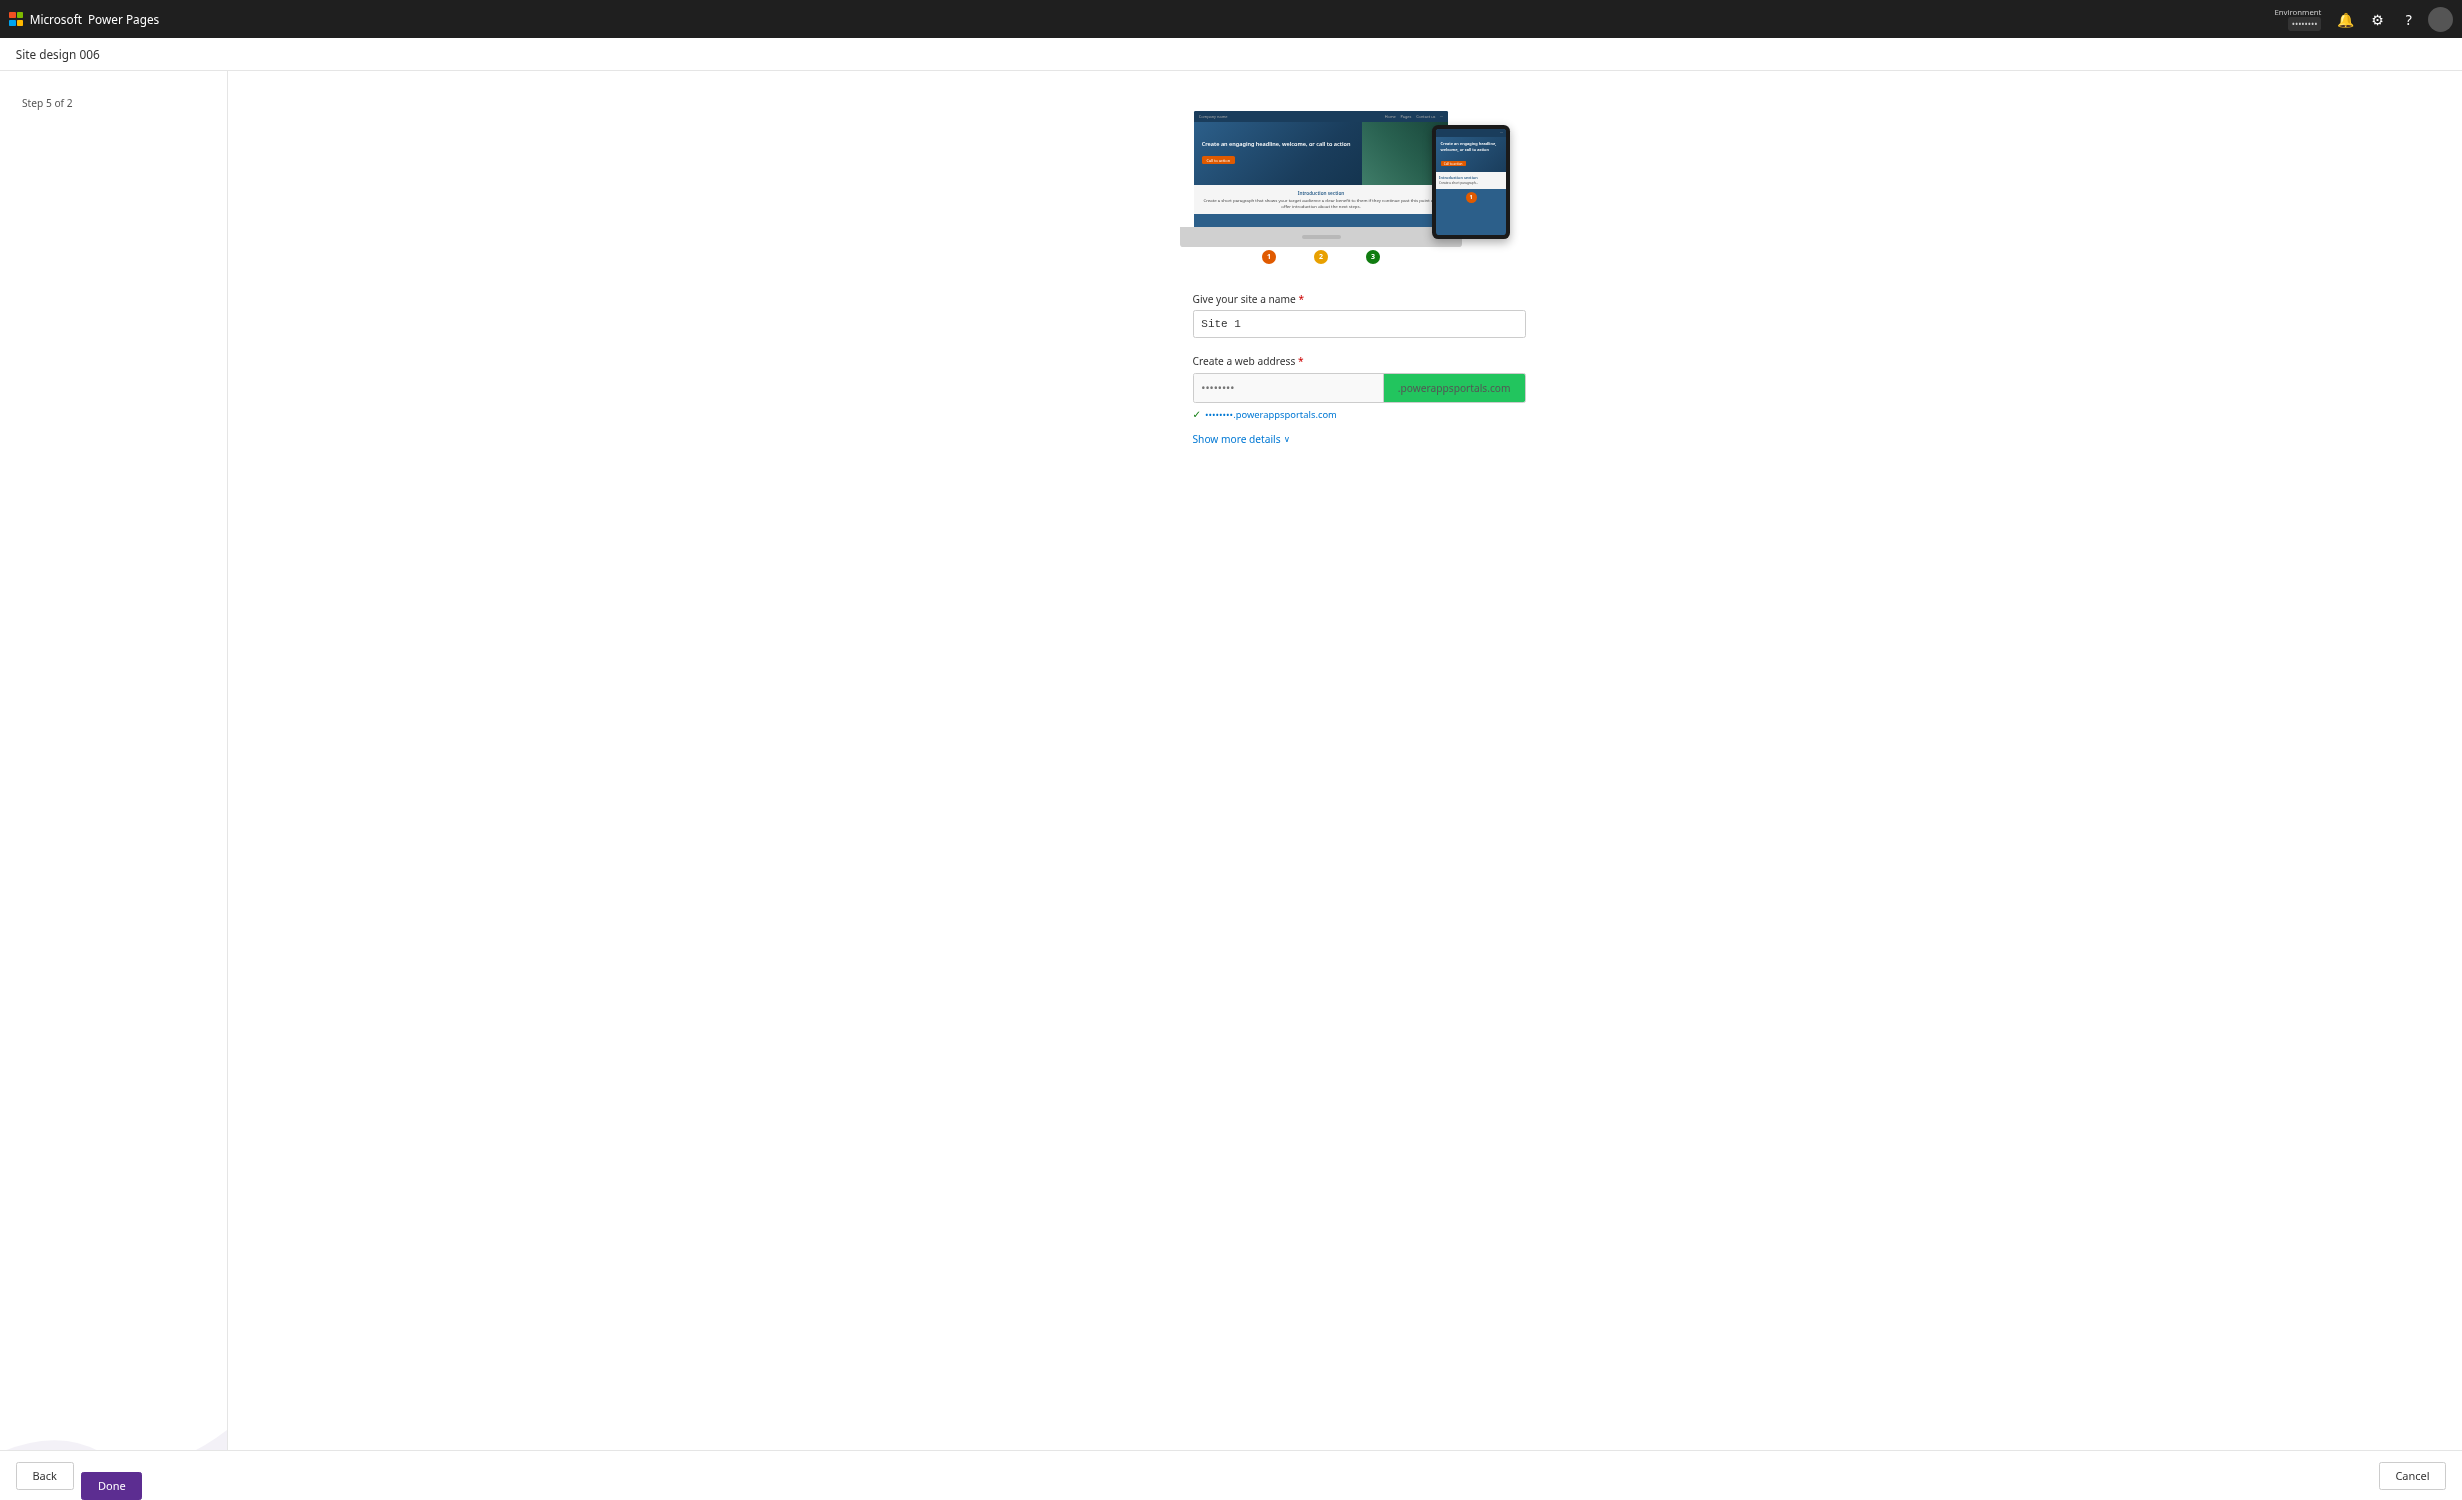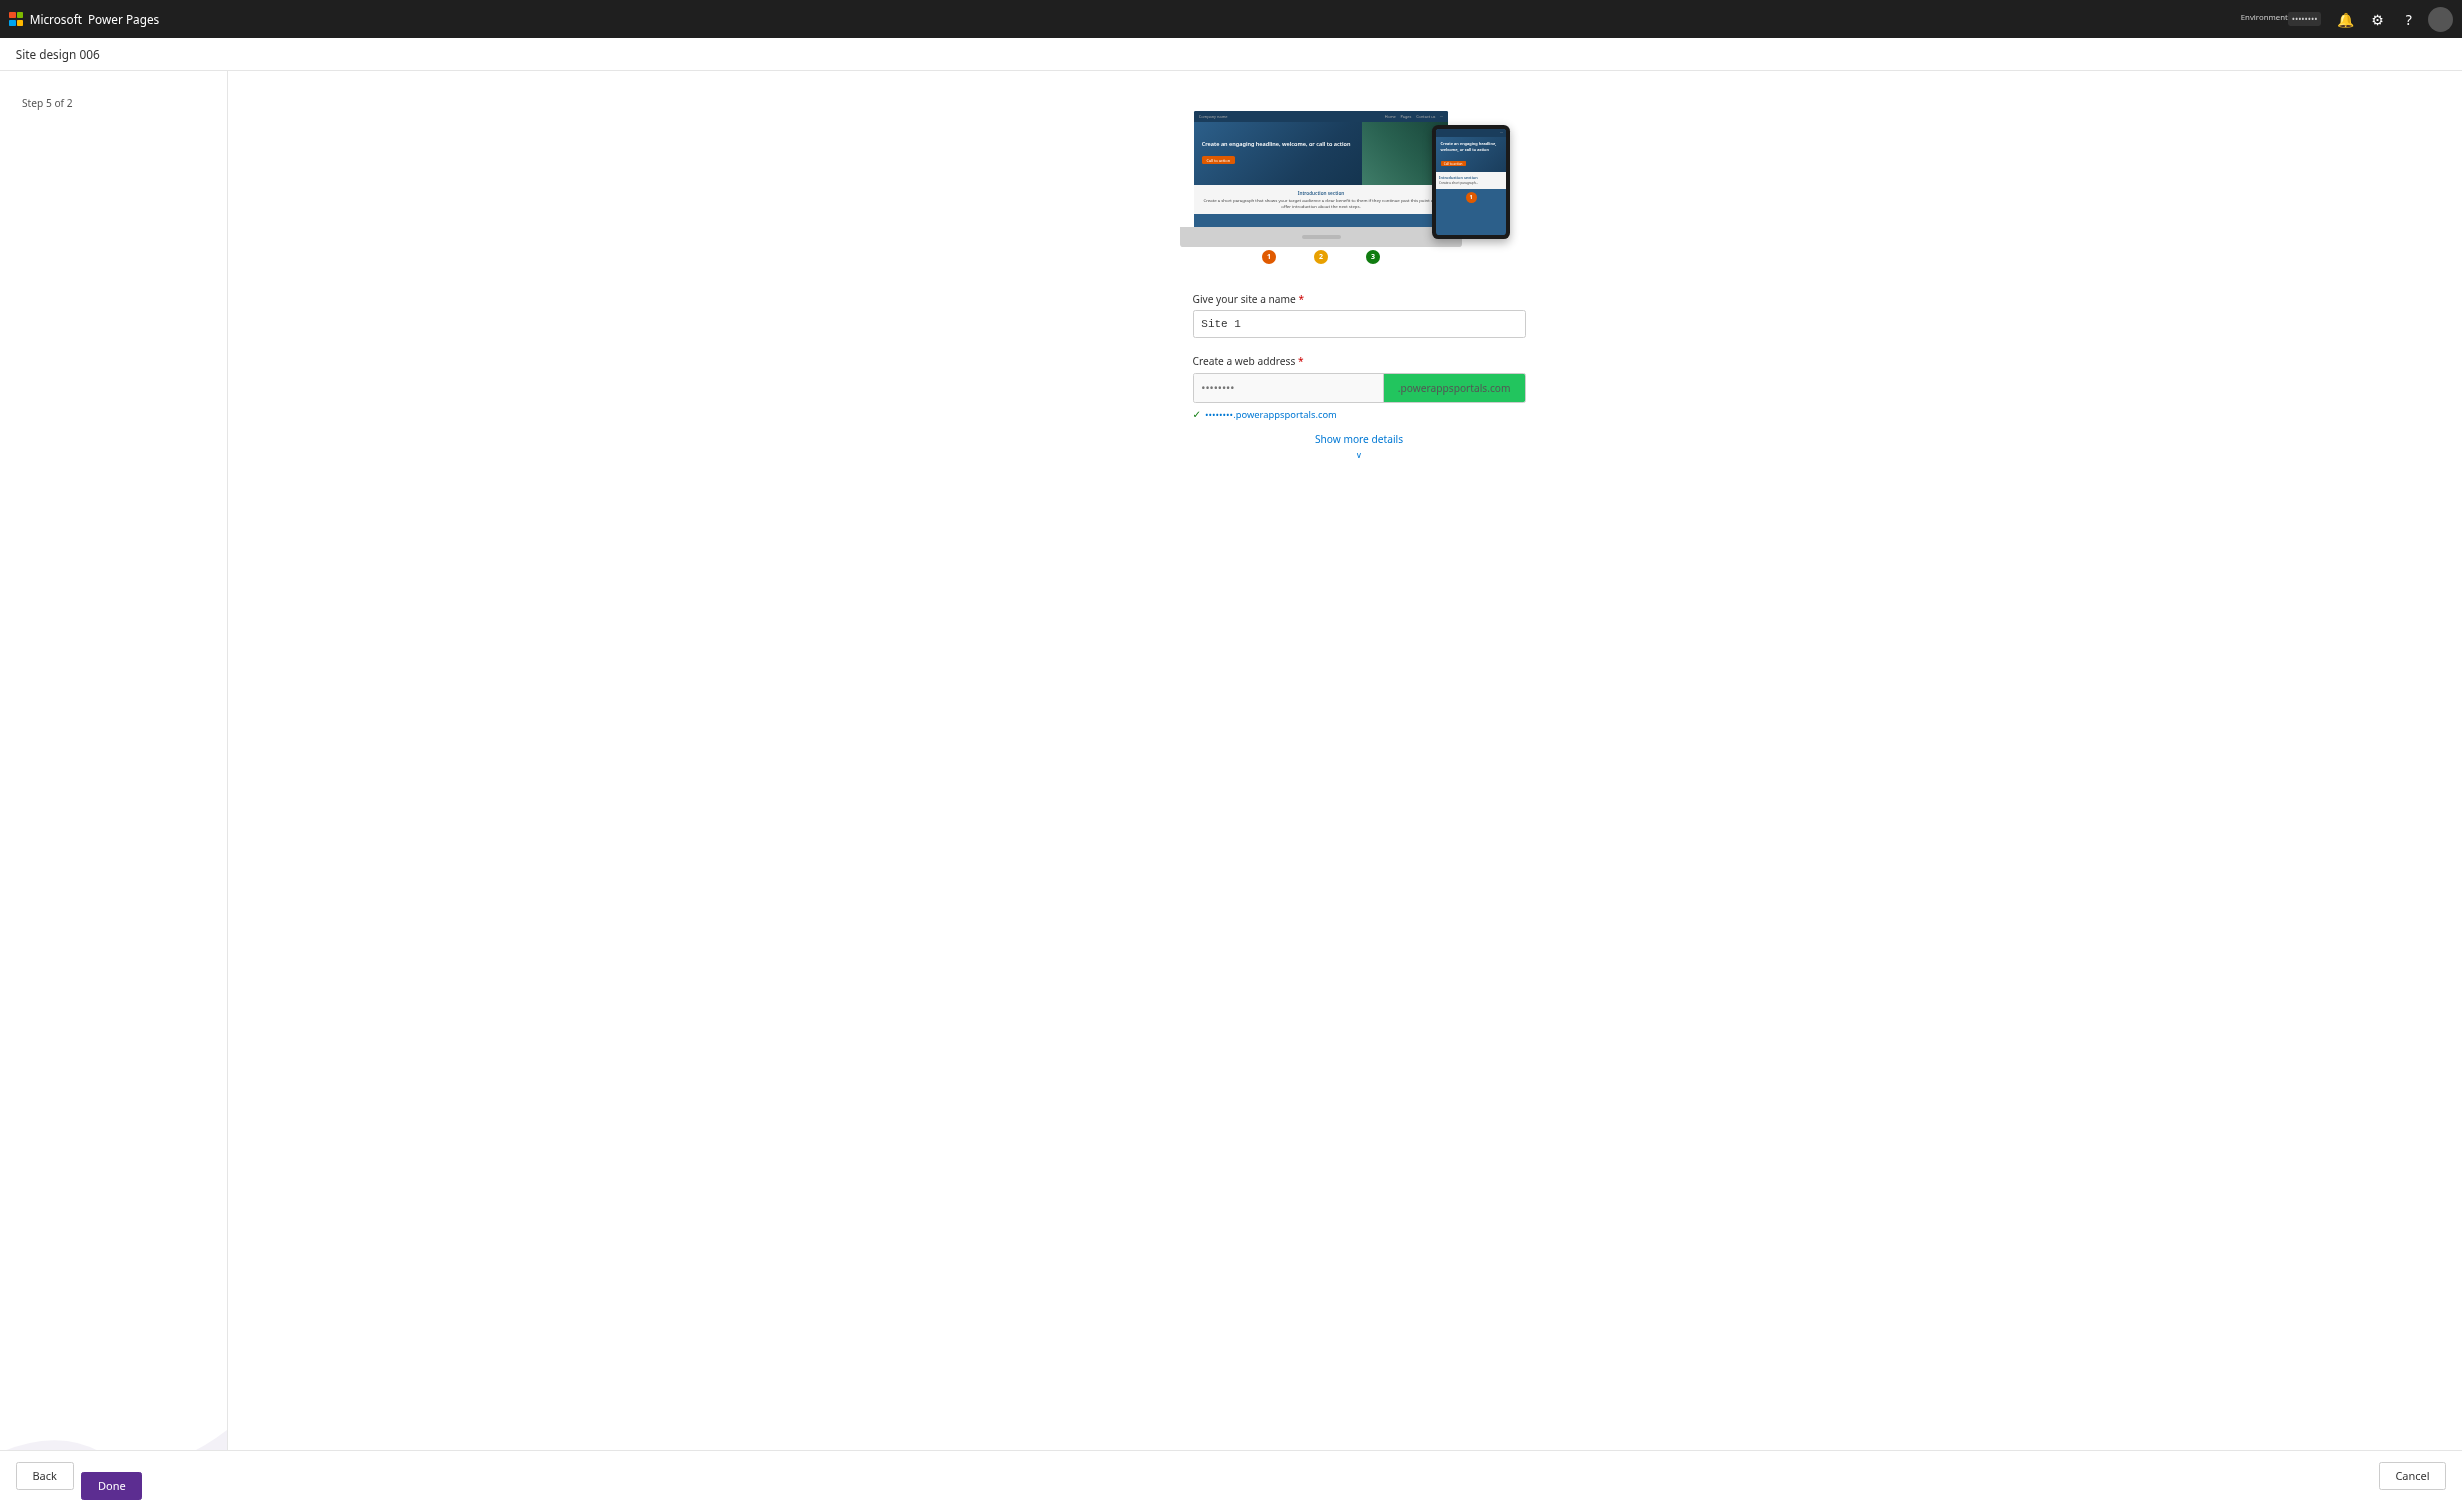--- a/index.html
+++ b/index.html
@@ -20,21 +20,21 @@
     .ms-grid { display: grid; grid-template-columns: 1fr 1fr; grid-template-rows: 1fr 1fr; gap: 1.6px; width: 14px; height: 14px; }
     .ms-grid span { display: block; border-radius: 0.8px; }
     .ms-grid span:nth-child(1) { background: #f25022; }
     .ms-grid span:nth-child(2) { background: #7fba00; }
     .ms-grid span:nth-child(3) { background: #00a4ef; }
     .ms-grid span:nth-child(4) { background: #ffb900; }
     .topnav-brand { font-size: 11.8px; color: #fff; font-weight: 400; }
     .topnav-appname { font-size: 11.8px; color: #fff; font-weight: 400; }
     .topnav-spacer { flex: 1; }
     .topnav-icons { display: flex; align-items: center; gap: 6.3px; }
-    .topnav-env { display: flex; flex-direction: row; margin-right: 6.3px; }
+    .topnav-env { display: flex; flex-direction: column; align-items: flex-end; margin-right: 6.3px; }
     .topnav-env-label { font-size: 7.8px; color: #ccc; }
     .topnav-env-name { font-size: 8.6px; color: #ccc; background: #333; border-radius: 2.4px; padding: 0.8px 3.9px; }
     .topnav-icon-btn { width: 25px; height: 25px; display: flex; align-items: center; justify-content: center; border-radius: 3.1px; cursor: pointer; color: #fff; font-size: 14px; }
     .avatar-circle { width: 25px; height: 25px; border-radius: 50%; background: #555; display: flex; align-items: center; justify-content: center; color: #fff; font-size: 10.2px; cursor: pointer; }
 
     
     .page-header {
       border-bottom: 0.8px solid #e5e5e5;
       padding: 7.8px 15.7px;
       font-size: 11.8px;
@@ -265,21 +265,20 @@
     .check-icon { color: #107c10; font-size: 10.2px; }
     .validation-url { font-size: 9.4px; color: #0078d4; cursor: pointer; }
     .show-more {
       display: flex;
       align-items: center;
       gap: 3.1px;
       margin-top: 11px;
       color: #0078d4;
       font-size: 10.2px;
       cursor: pointer;
-      flex-direction: column;
     }
     .chevron-down { font-size: 8.6px; }
 
     
     .footer {
       position: fixed;
       bottom: 0;
       left: 0;
       right: 0;
       height: 50px;

